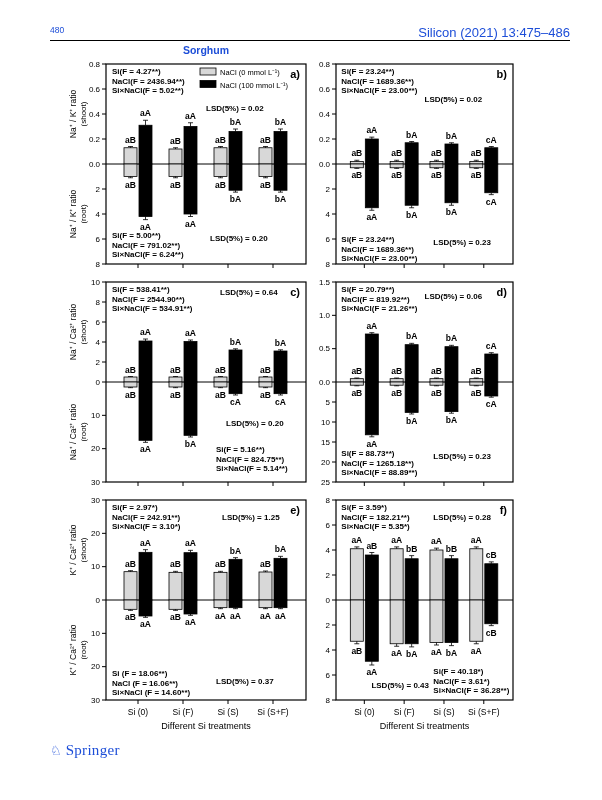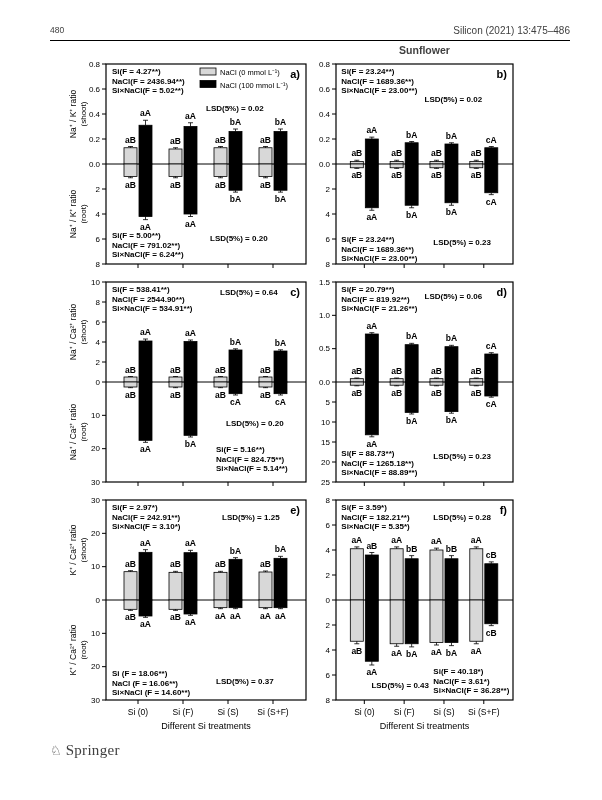--- a/index.html
+++ b/index.html
@@ -1,38 +1,38 @@
 <!DOCTYPE html>
 <html><head>
 <meta charset="utf-8">
 <style>
   html,body{margin:0;padding:0;background:#888;}
   .page{position:relative;width:602px;height:800px;background:#fff;margin:0 auto;
-        font-family:"Liberation Sans",sans-serif;color:#404040;overflow:hidden;}
+        font-family:"Liberation Sans",sans-serif;color:#1d4ed8;overflow:hidden;}
   .hdr-left{position:absolute;left:50px;top:25px;font-size:8.5px;}
-  .hdr-right{position:absolute;right:32px;top:25px;font-size:10px;margin-left:13px;}
+  .hdr-right{position:absolute;right:32px;top:25px;font-size:13px;margin-left:13px;}
   .hdr-rule{position:absolute;left:50px;right:32px;top:40px;height:1px;background:#000;}
   .col-title{position:absolute;top:44px;font-size:10.5px;font-weight:bold;text-align:center;}
   #ct0{left:106px;width:200px;}
   #ct1{left:336px;width:177px;}
   #fig{position:absolute;left:0;top:0;}
   .footer{position:absolute;left:50px;top:742px;display:flex;align-items:center;gap:4px;}
   .sp-logo{font-size:13px;line-height:13px;}
   .sp-name{font-family:"Liberation Serif",serif;font-size:15px;letter-spacing:0.3px;}
   svg text{font-family:"Liberation Sans",sans-serif;}
 </style>
 </head>
 <body>
 
 <div class="page">
   <div class="hdr-left">480</div>
   <div class="hdr-right">Silicon (2021) 13:475–486</div>
   <div class="hdr-rule"></div>
 
-  <div class="col-title" id="ct1">Sunflower</div>
+  <div class="col-title" id="ct0">Sorghum</div>
 
   <svg id="fig" width="602" height="800">
       <rect x="106" y="64" width="200" height="200" fill="#fff" stroke="#000" stroke-width="1.2"></rect>
       <line x1="106" y1="164" x2="306" y2="164" stroke="#000" stroke-width="1"></line>
       <line x1="138" y1="264" x2="138" y2="268" stroke="#000"></line>
       <line x1="183" y1="264" x2="183" y2="268" stroke="#000"></line>
       <line x1="228" y1="264" x2="228" y2="268" stroke="#000"></line>
       <line x1="273" y1="264" x2="273" y2="268" stroke="#000"></line>
       <line x1="102" y1="164" x2="106" y2="164" stroke="#000"></line>
       <text x="100" y="166.8" font-size="8" text-anchor="end" font-weight="normal" fill="#000">0.0</text>

